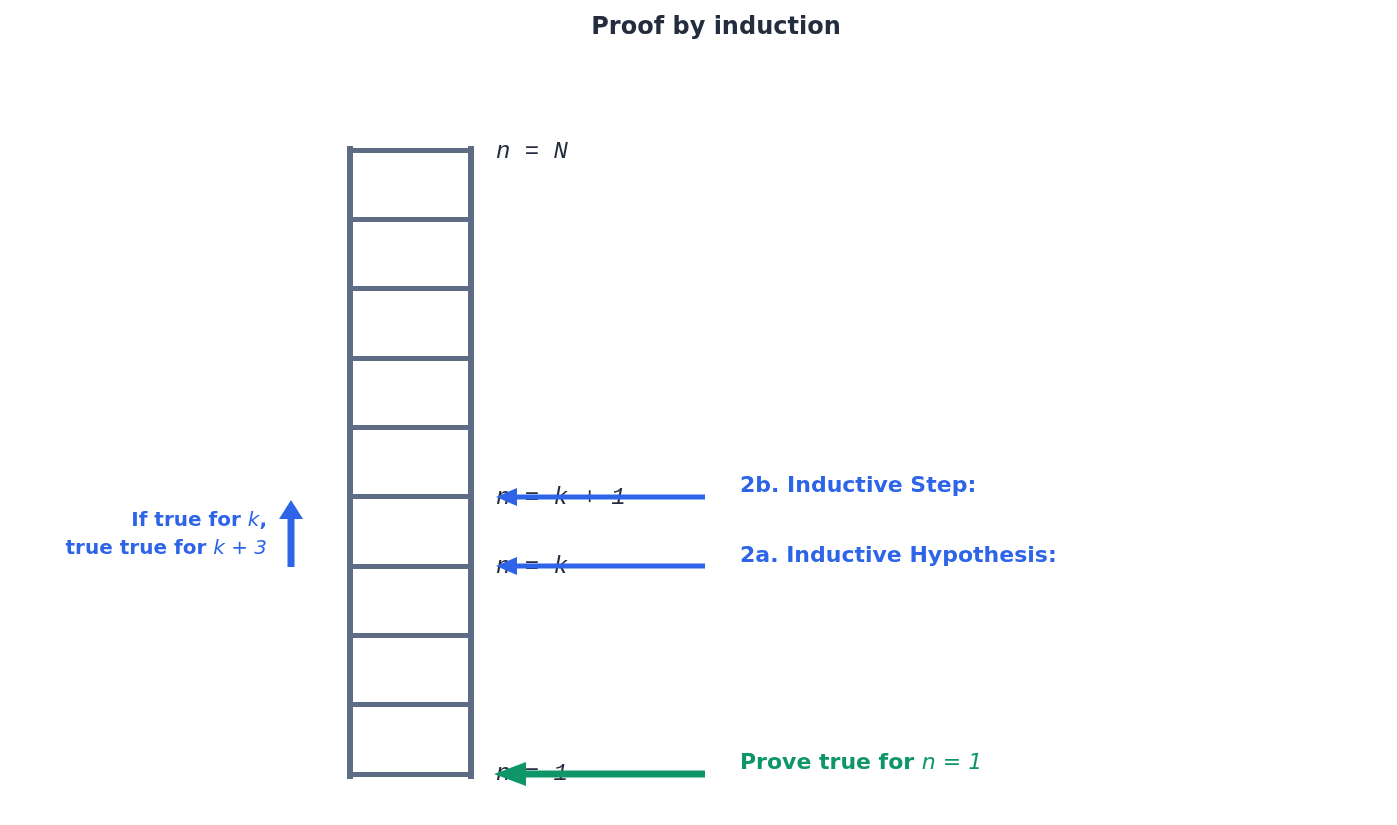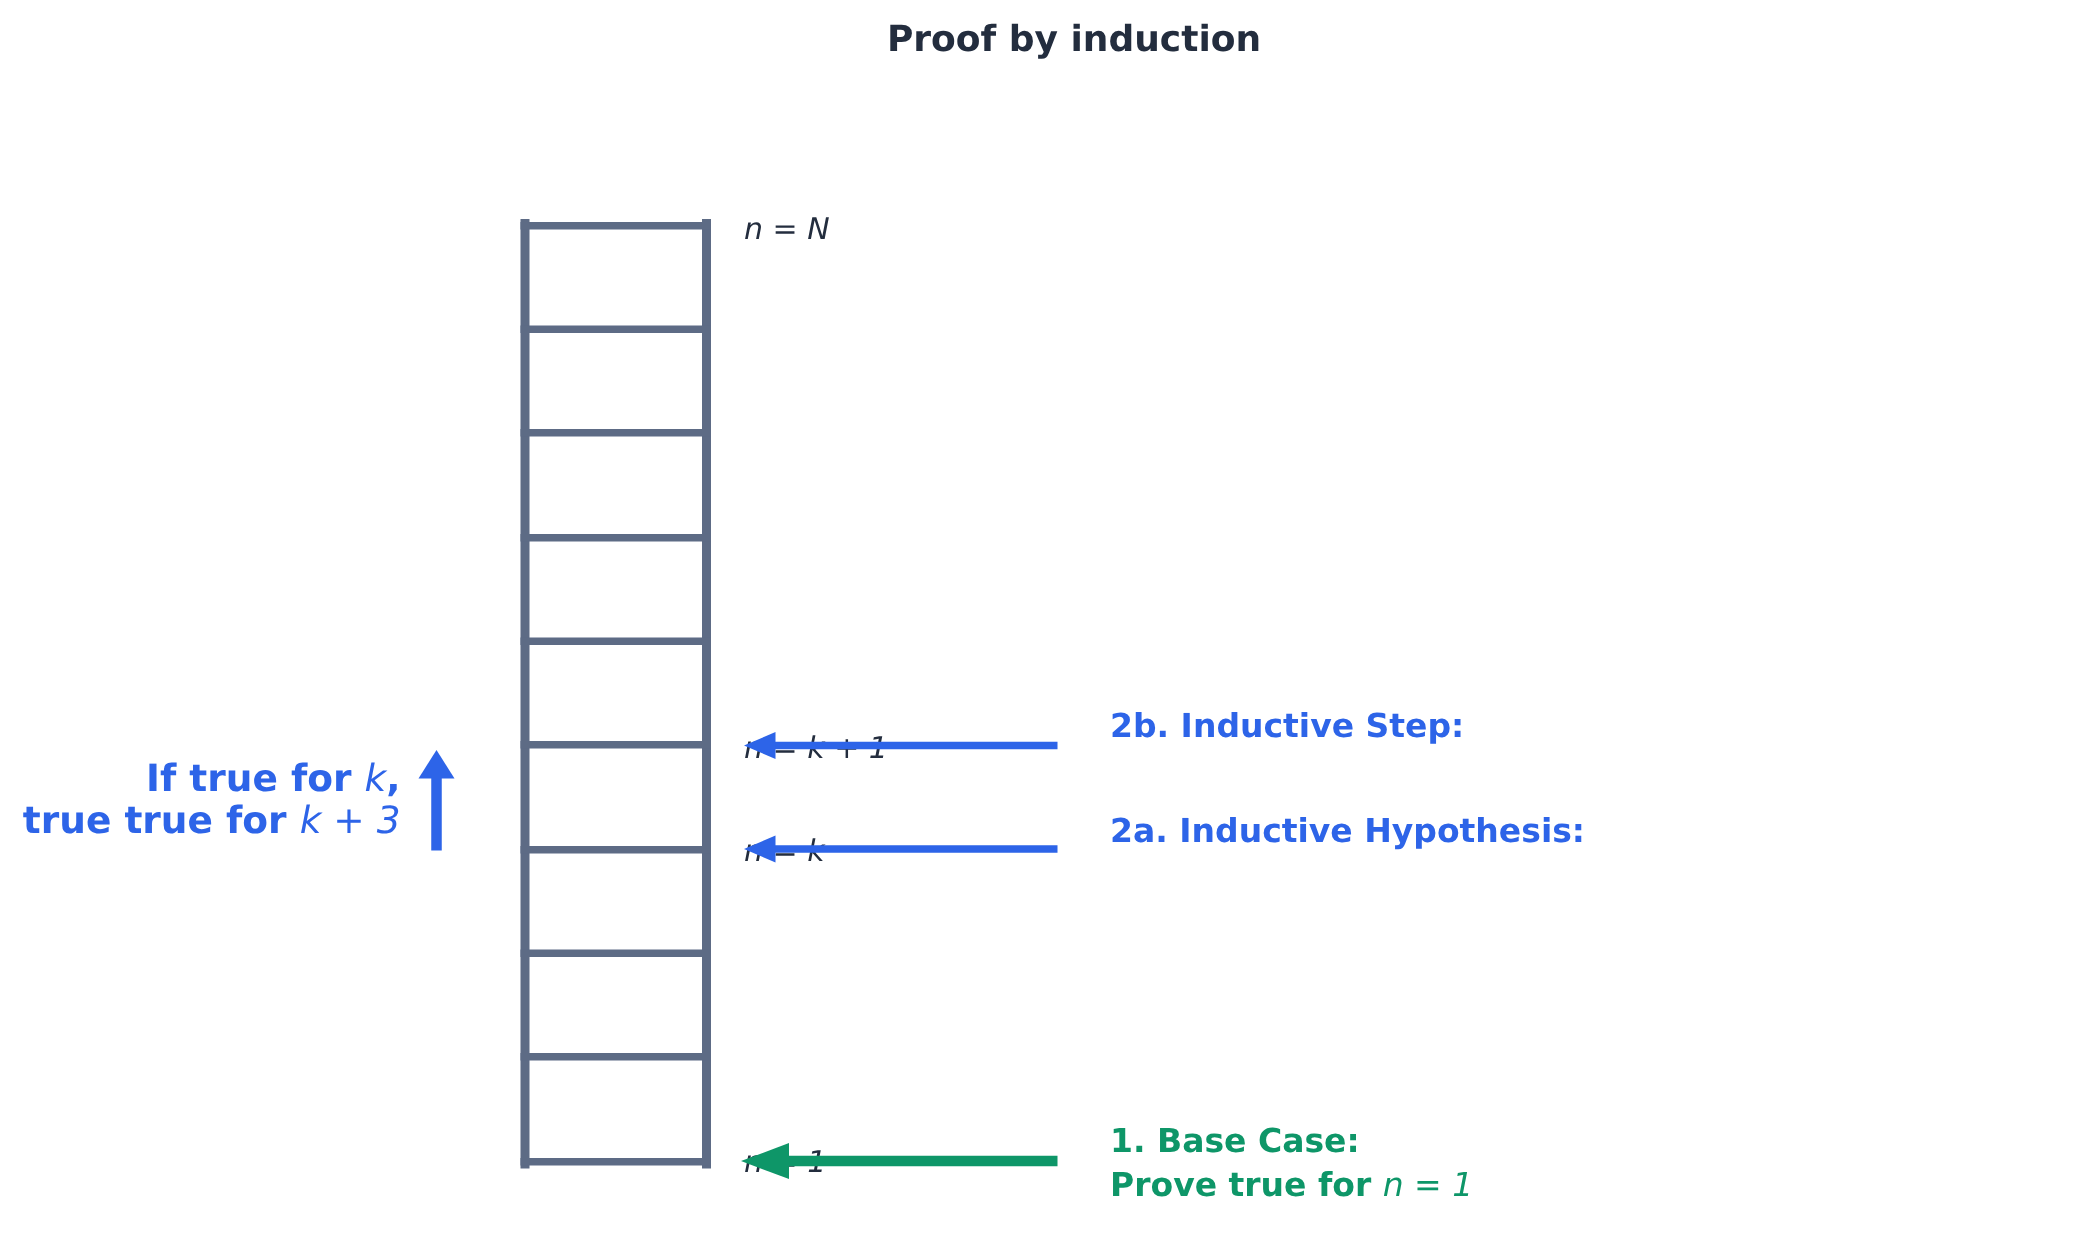--- a/index.html
+++ b/index.html
@@ -32,24 +32,25 @@
   .ladder { position: absolute; left: 347px; top: 146px; width: 127px; height: 633px; }
   .rail { position: absolute; top: 0; bottom: 0; width: 6px; background: var(--slate); }
   .rail.left { left: 0; }
   .rail.right { right: 0; }
   .rung { position: absolute; left: 0; right: 0; height: 5px; background: var(--slate); }
 
   
   .rung-label {
     position: absolute; left: 496px;
     height: 28px; line-height: 28px;
-    font-size: 20px; font-style: italic;
+    font-size: 24px; font-style: italic;
     color: var(--navy);
     white-space: nowrap;
     z-index: 1;
+    font-family: Liberation Mono, monospace;
   }
 
   
   .arrow-left { position: absolute; left: 496px; width: 209px; z-index: 2; }
   .arrow-left .shaft { position: absolute; right: 0; top: 50%; transform: translateY(-50%); }
   .arrow-left .head {
     position: absolute; left: 0; top: 50%; transform: translateY(-50%);
     width: 0; height: 0; border-style: solid;
   }
   .blue-arrow { height: 20px; }
@@ -69,21 +70,21 @@
     position: absolute; top: 0; left: 50%; transform: translateX(-50%);
     width: 0; height: 0; border-style: solid;
     border-width: 0 12px 19px 12px;
     border-color: transparent transparent var(--blue) transparent;
   }
 
   
   .left-note {
     position: absolute; left: 0; top: 505px; width: 267px;
     text-align: right;
-    font-size: 25px; font-weight: bold; line-height: 28px;
+    font-size: 20px; font-weight: bold; line-height: 28px;
     color: var(--blue);
     white-space: nowrap;
   }
 
   
   .annotation {
     position: absolute; left: 740px;
     font-size: 22px; font-weight: bold; line-height: 29px;
     white-space: nowrap;
   }
@@ -144,17 +145,16 @@
 
   <div class="annotation blue" style="top:470px">
     <div>2b. Inductive Step:</div>
   </div>
 
   <div class="annotation blue" style="top:540px">
     <div>2a. Inductive Hypothesis:</div>
   </div>
 
   <div class="annotation green" style="top:747px">
-    <div>1. Base Case:</div>
     <div><span>Prove true for </span><span class="math">n = 1</span></div>
   </div>
 
 </div>
 
 </body></html>

